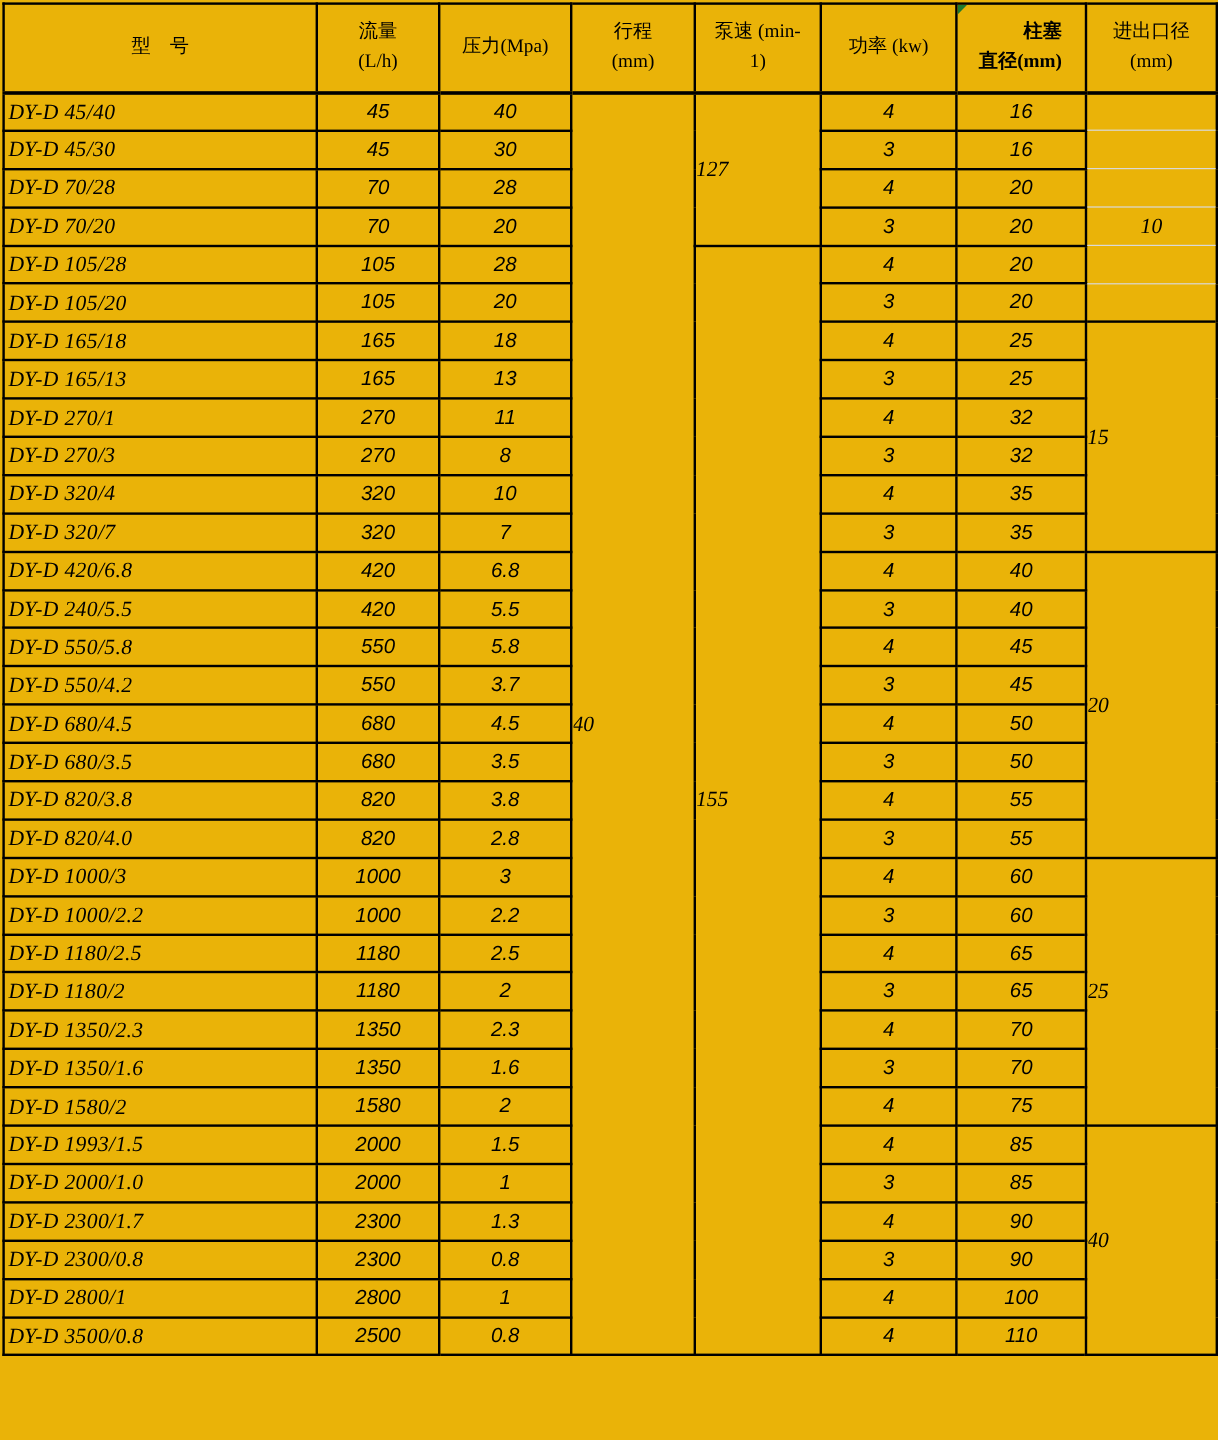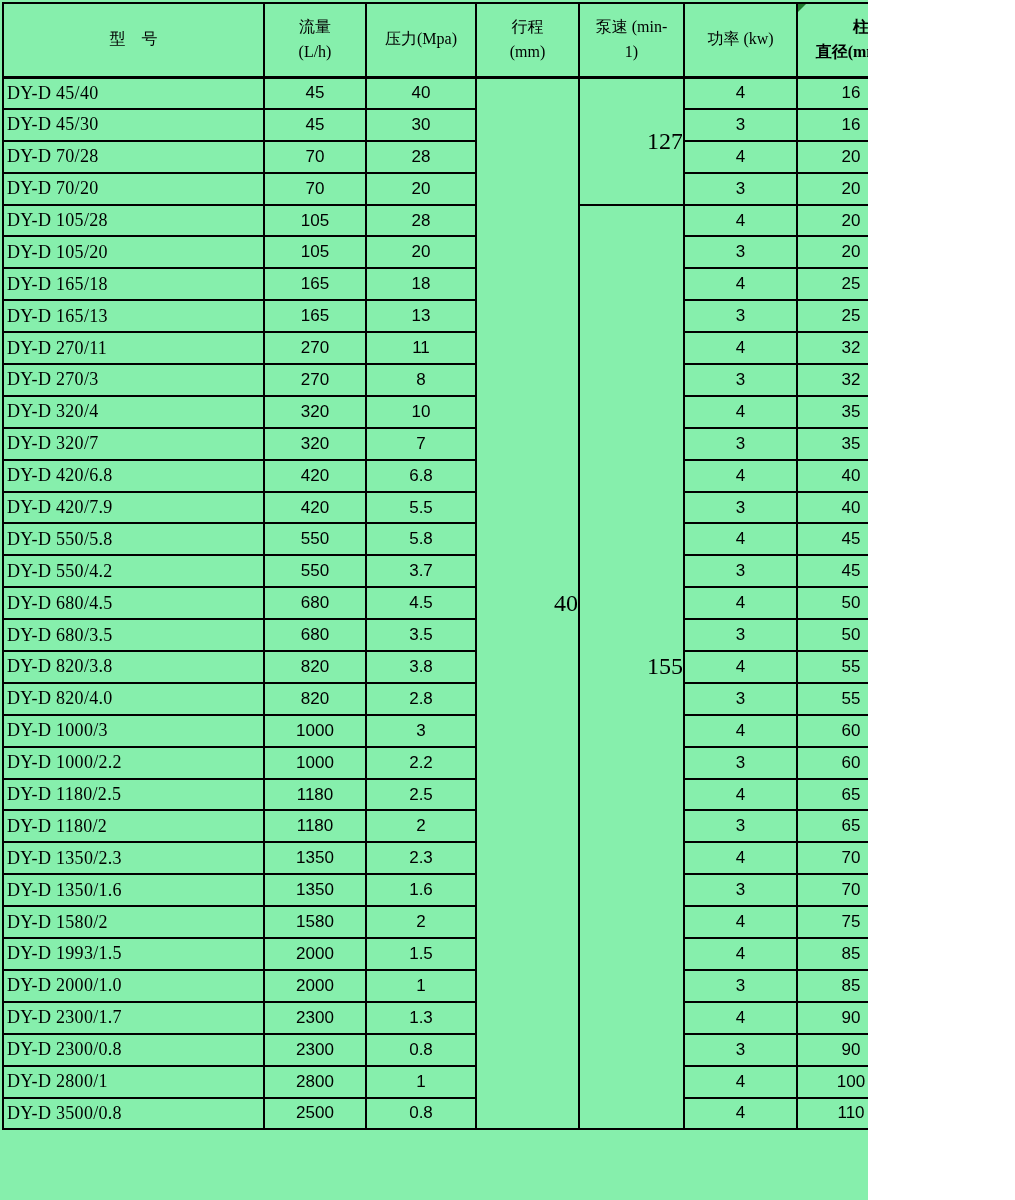--- a/index.html
+++ b/index.html
@@ -1,40 +1,40 @@
 <!DOCTYPE html>
 <html><head>
 <meta charset="utf-8">
 <style>
   html,body{margin:0;padding:0;}
   body{width:1015px;height:1200px;background:#ffffff;font-family:"Liberation Serif",serif;}
-  .page{position:relative;width:868px;height:1200px;background:#86efac;overflow:hidden;}
+  .page{position:relative;width:1015px;height:1200px;background:#eab308;overflow:hidden;}
   table.spec{
     position:absolute;left:2px;top:2px;
     border-collapse:collapse;table-layout:fixed;width:1011px;
     border:2px solid #000;
   }
   th,td{border:2px solid #000;padding:0;overflow:hidden;vertical-align:middle;color:#000;}
   thead tr{height:74px;}
-  tbody tr{height:31.9px;}
+  tbody tr{height:31.9px;font-style:italic;}
   th{
     font-family:"Liberation Serif",serif;font-size:16px;font-weight:normal;
     text-align:center;line-height:1.55;border-bottom:3px solid #000;
   }
   th.align-right{text-align:right;padding-right:19px;position:relative;font-weight:bold;}
   .err-tri{
     position:absolute;top:0;left:0;width:0;height:0;
     border-top:8px solid #1e7b2e;border-right:8px solid transparent;
   }
   td.model{
     font-family:"Liberation Serif",serif;font-size:18px;
     text-align:left;padding-left:3px;letter-spacing:0.3px;white-space:nowrap;
   }
   td.num{font-family:"Liberation Sans",sans-serif;font-size:17px;text-align:center;}
-  td.merged{font-family:"Liberation Serif",serif;font-size:24px;text-align:right;border-radius:26px;}
+  td.merged{font-family:"Liberation Serif",serif;font-size:18px;text-align:left;border-radius:26px;}
   td.ghost{
     font-family:"Liberation Serif",serif;font-size:18px;text-align:center;
     border-top:1px solid #d9d9d9;border-bottom:1px solid #d9d9d9;
   }
 </style>
 </head>
 <body>
 
 <div class="page">
   <table class="spec">
@@ -143,21 +143,21 @@
           <td class="merged" rowspan="6">15</td>
         </tr>
         <tr>
           <td class="model">DY-D 165/13</td>
           <td class="num">165</td>
           <td class="num">13</td>
           <td class="num">3</td>
           <td class="num">25</td>
         </tr>
         <tr>
-          <td class="model">DY-D 270/11</td>
+          <td class="model">DY-D 270/1</td>
           <td class="num">270</td>
           <td class="num">11</td>
           <td class="num">4</td>
           <td class="num">32</td>
         </tr>
         <tr>
           <td class="model">DY-D 270/3</td>
           <td class="num">270</td>
           <td class="num">8</td>
           <td class="num">3</td>
@@ -179,21 +179,21 @@
         </tr>
         <tr>
           <td class="model">DY-D 420/6.8</td>
           <td class="num">420</td>
           <td class="num">6.8</td>
           <td class="num">4</td>
           <td class="num">40</td>
           <td class="merged" rowspan="8">20</td>
         </tr>
         <tr>
-          <td class="model">DY-D 420/7.9</td>
+          <td class="model">DY-D 240/5.5</td>
           <td class="num">420</td>
           <td class="num">5.5</td>
           <td class="num">3</td>
           <td class="num">40</td>
         </tr>
         <tr>
           <td class="model">DY-D 550/5.8</td>
           <td class="num">550</td>
           <td class="num">5.8</td>
           <td class="num">4</td>

